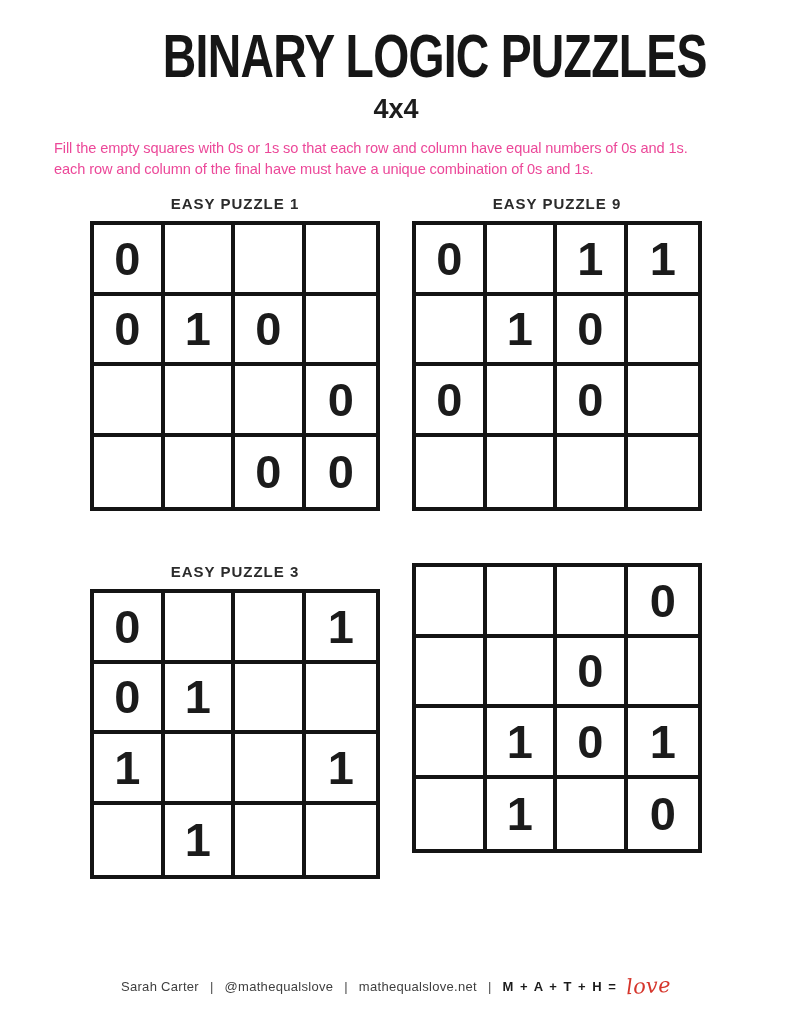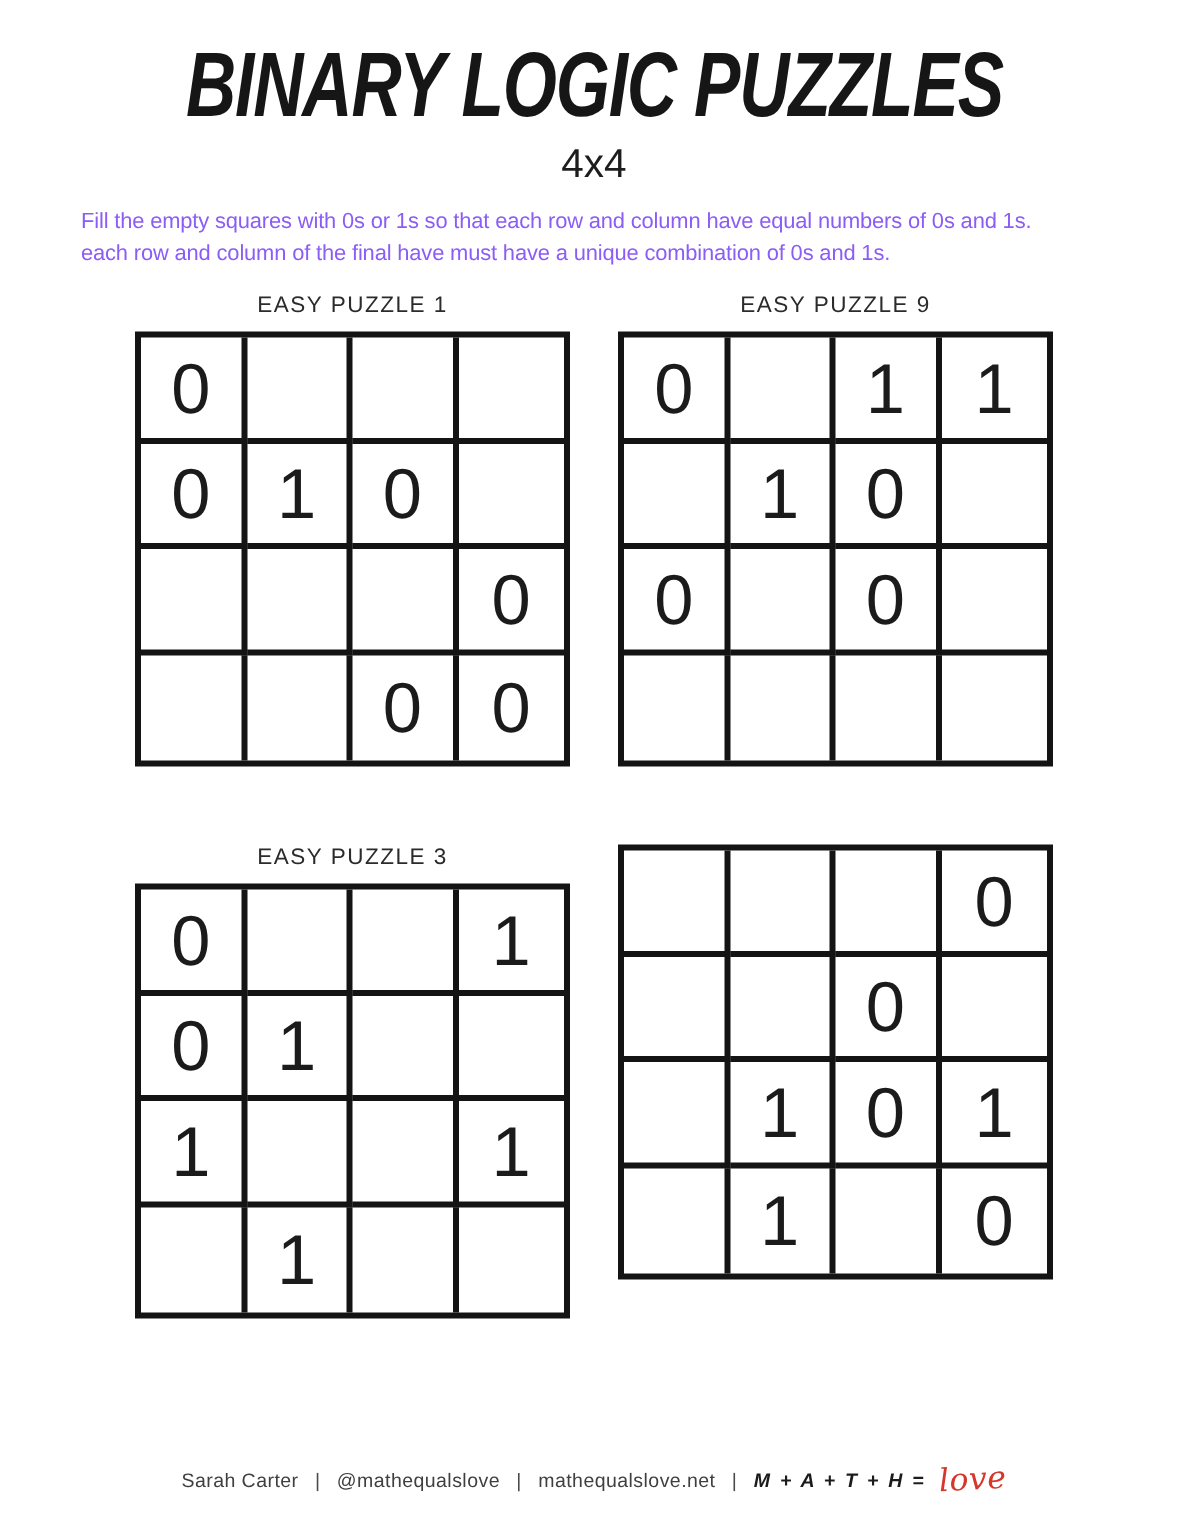--- a/index.html
+++ b/index.html
@@ -6,44 +6,44 @@
   html,body { background:#ffffff; }
   body {
     width:792px; height:1024px;
     font-family:"Liberation Sans", sans-serif;
     color:#1a1a1a;
     overflow:hidden;
   }
   .page { position:relative; width:792px; height:1024px; background:#fff; }
 
   
-  .title-wrap { margin-top:30px; text-align:center; line-height:52px; height:58px;font-style:italic; }
+  .title-wrap { margin-top:30px; text-align:right; line-height:52px; height:58px; }
   .title-text {
     display:inline-block;
     font-size:61px; font-weight:bold;
     letter-spacing:-1px; white-space:nowrap;
     transform:scaleX(0.76); transform-origin:center;
     color:#161616;
   }
-  .subtitle { text-align:center; font-size:27px; margin-top:6px; color:#1d1d1d; }
+  .subtitle { text-align:center; font-size:27px; margin-top:6px; color:#1d1d1d;font-weight:bold; }
 
   .instructions {
     margin:13px 54px 16px 54px;
     font-size:14.6px; line-height:20.5px;
     letter-spacing:-0.1px;
-    color:#8b5cf6;
+    color:#ec4899;
   }
   .instr-line { white-space:nowrap; }
 
   
   .puzzles-row { display:flex; justify-content:center; gap:32px; }
   .row-1 { margin-top:14px; }
   .row-2 { margin-top:52px; }
 
-  .puzzle-block { width:290px; }
+  .puzzle-block { width:290px;font-weight:bold; }
   .puzzle-title {
     text-align:center;
     font-size:15px; letter-spacing:1px;
     color:#2b2b2b;
     margin-bottom:9px;
     white-space:nowrap;
   }
   .grid {
     width:290px; height:290px;
     border:4px solid #141414;
@@ -63,21 +63,21 @@
   .cell:nth-child(n+13) { border-bottom:none; }
 
   
   .footer {
     position:absolute; left:0; right:0; top:942px;
     text-align:center;
     font-size:13px; color:#3f3f3f;
     letter-spacing:0.3px;
   }
   .footer .sep { margin:0 7px; color:#4a4a4a; }
-  .footer .math { font-weight:bold; color:#1b1b1b; letter-spacing:1.5px;font-style:italic; }
+  .footer .math { font-weight:bold; color:#1b1b1b; letter-spacing:1.5px; }
   .footer .love {
     font-family:"DejaVu Serif", serif;
     font-style:italic;
     font-size:21px;
     color:#d6362c;
     margin-left:5px;
     position:relative; top:2px;
     display:inline-block;
     transform:rotate(-3deg);
   }

